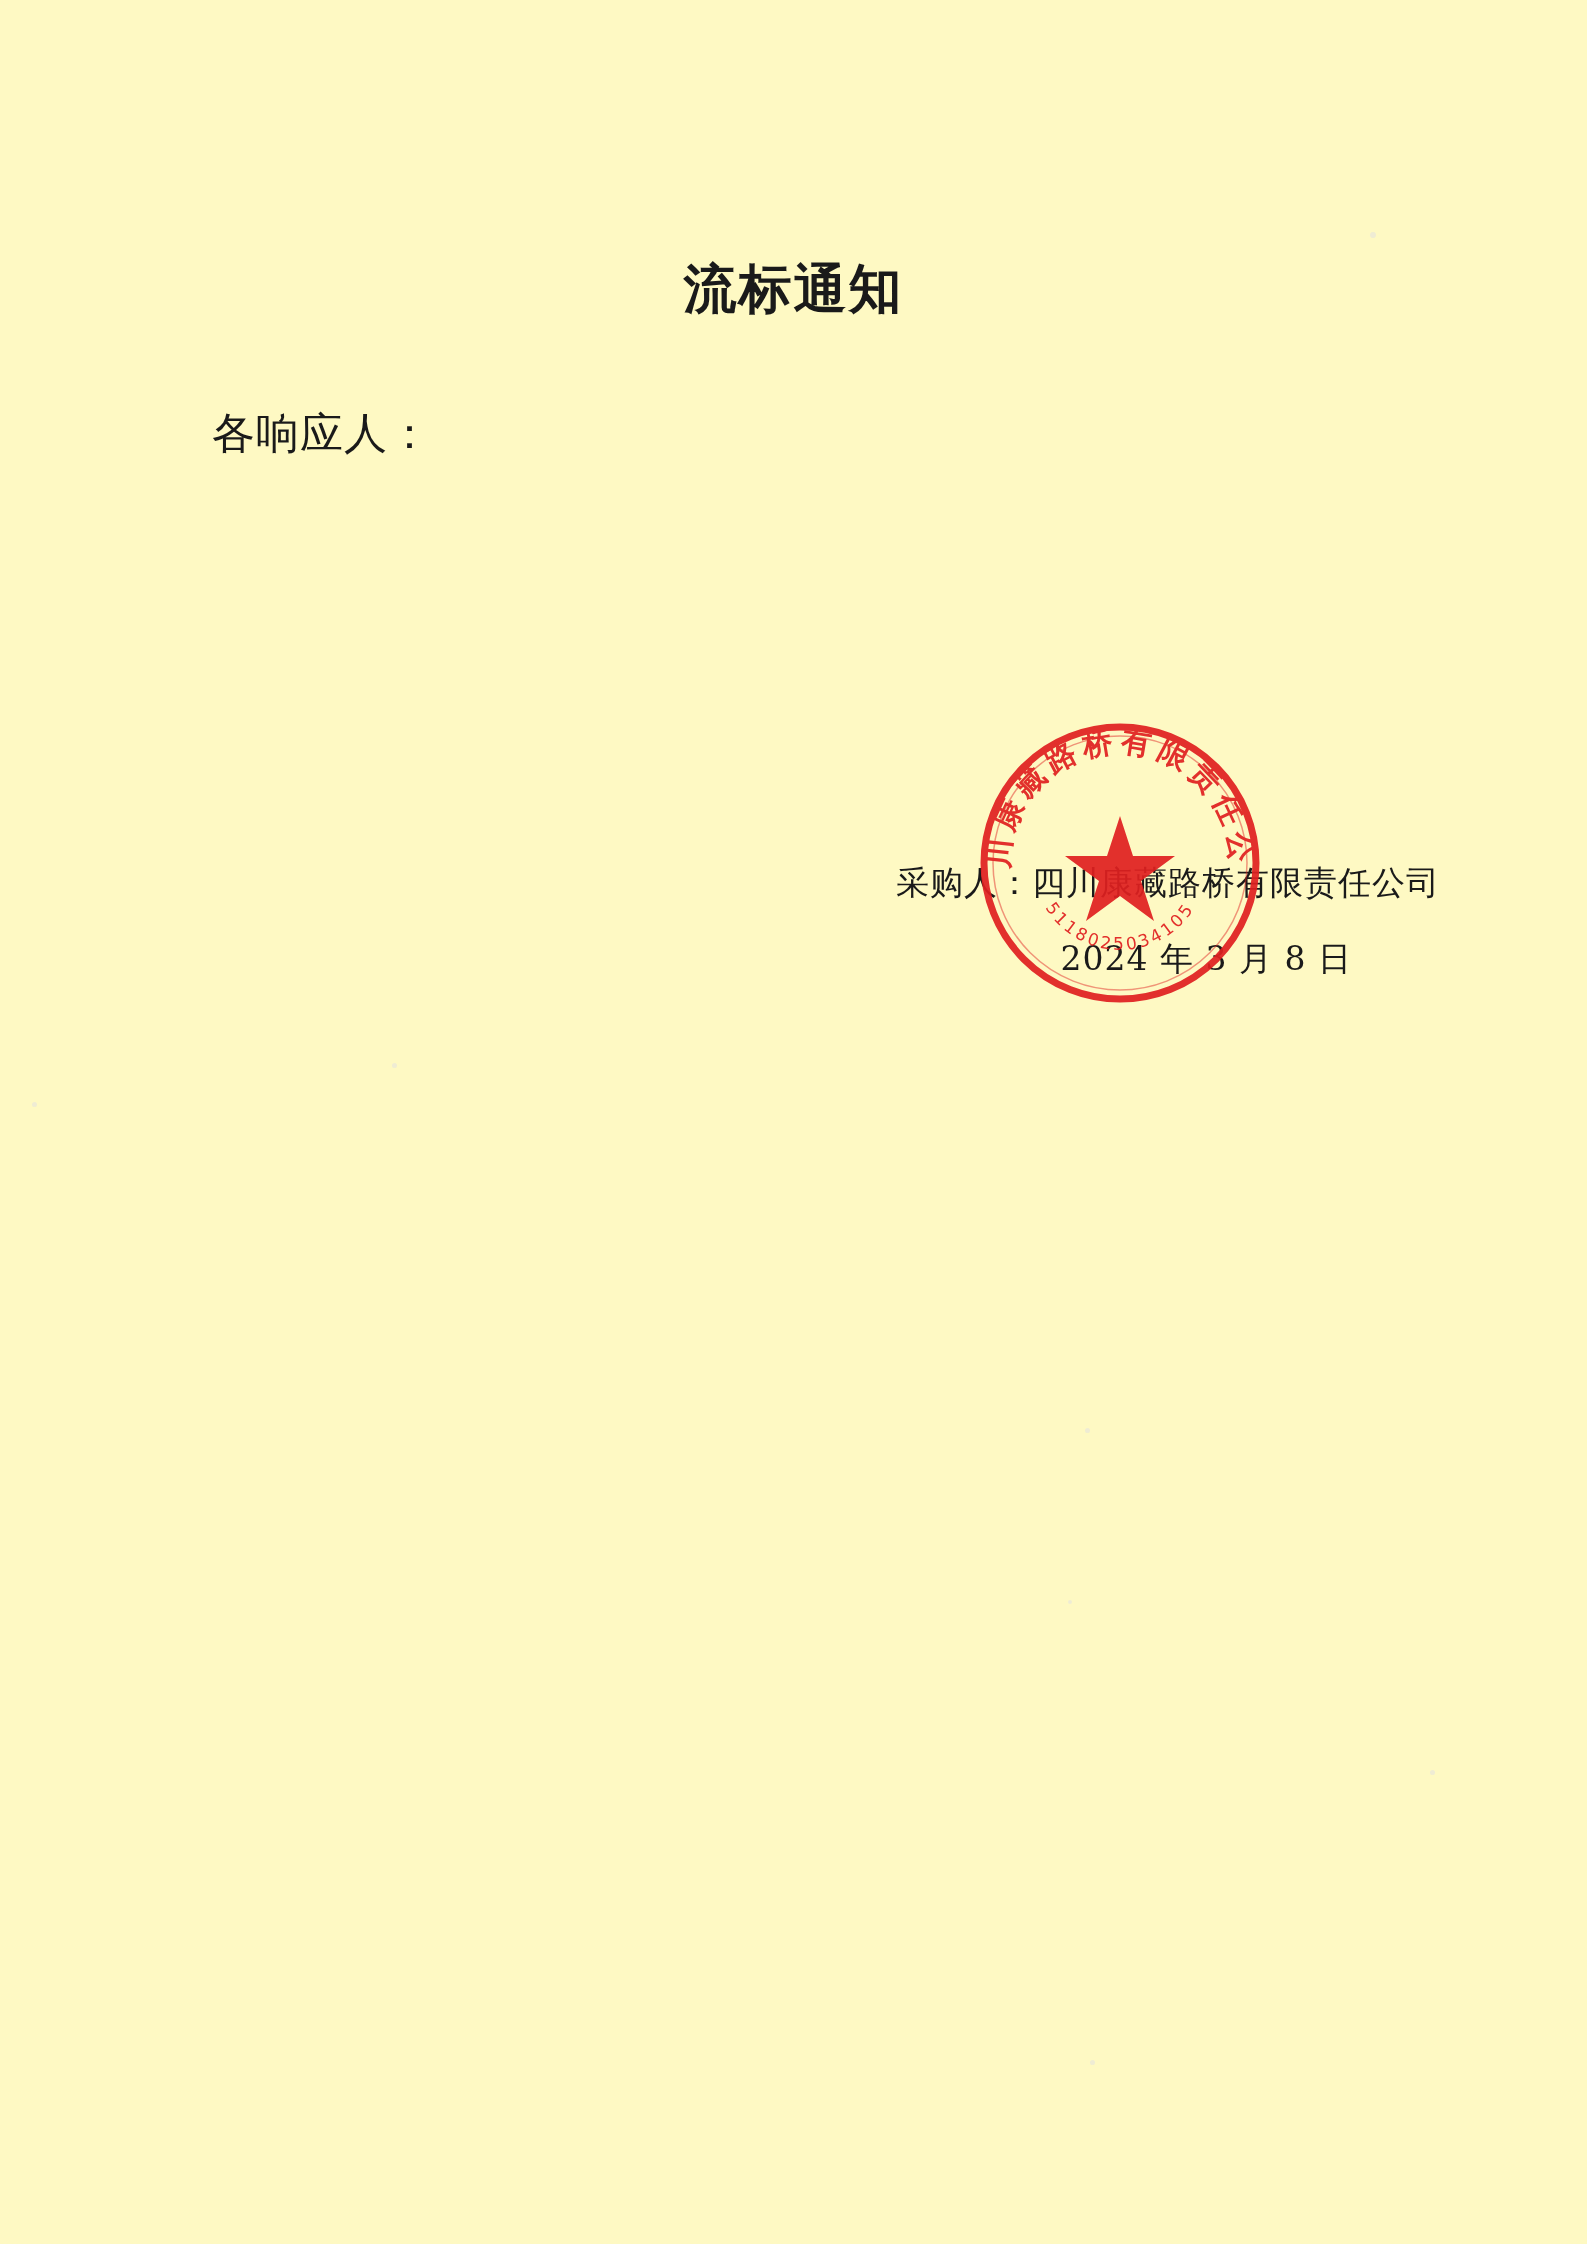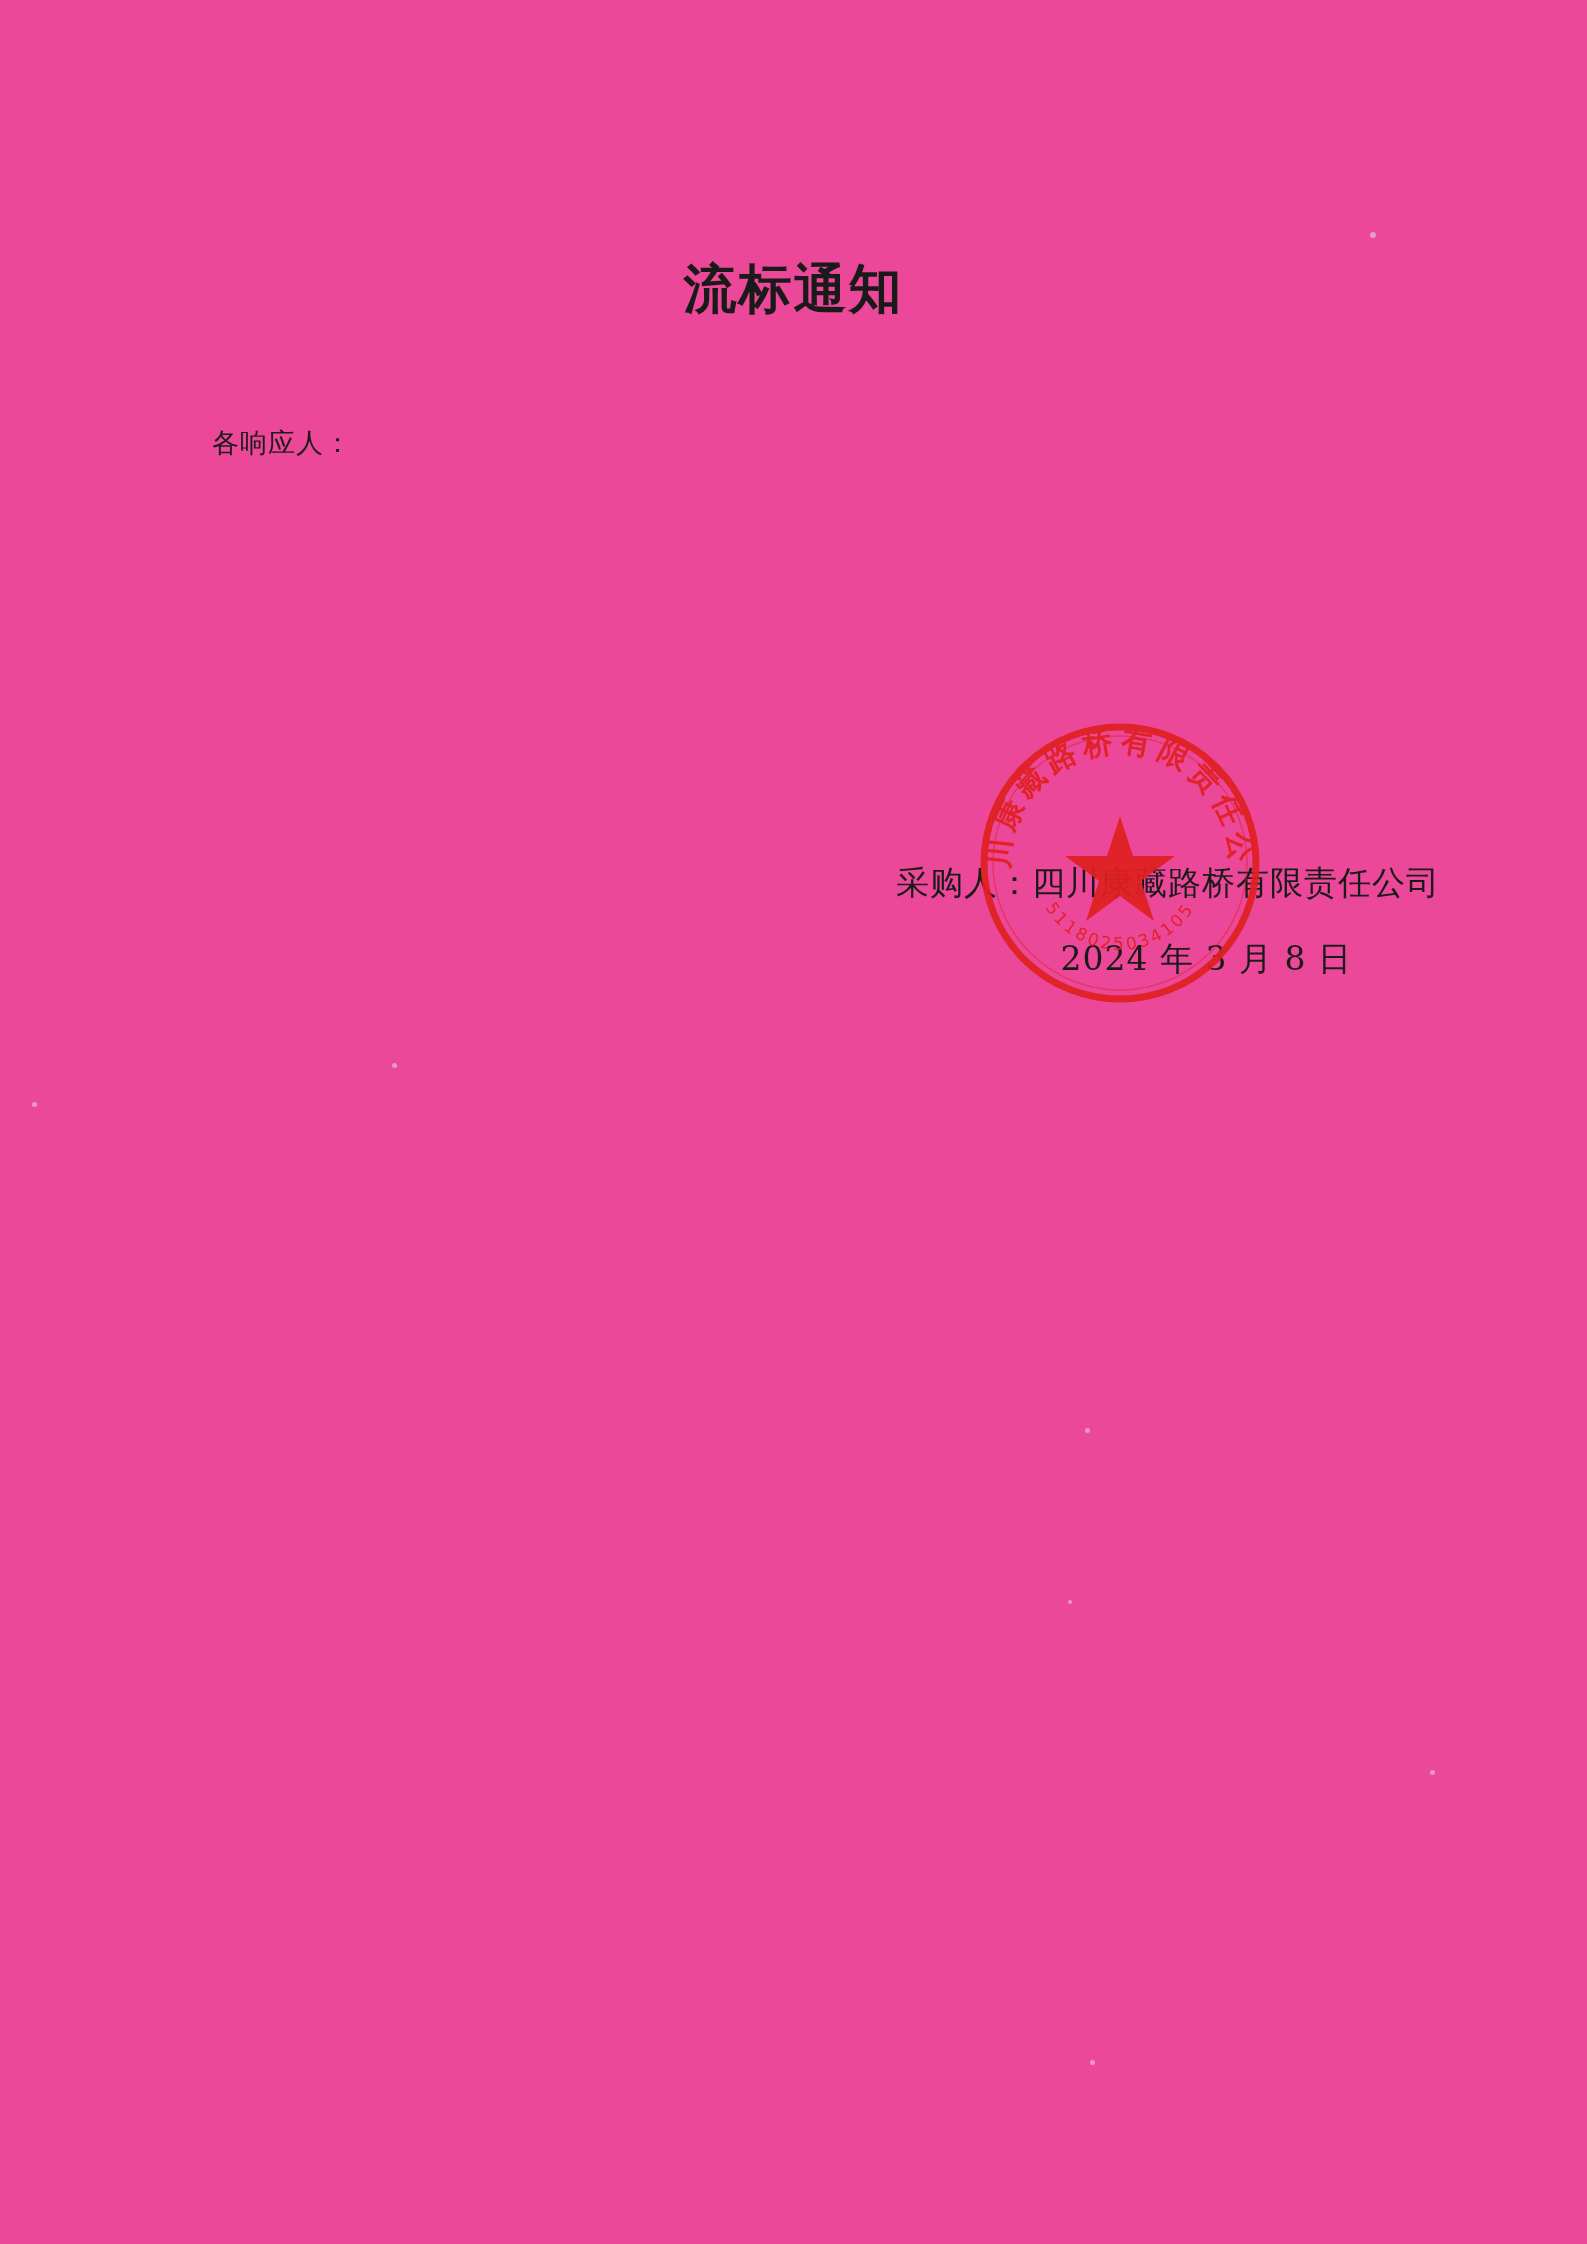--- a/index.html
+++ b/index.html
@@ -11,21 +11,21 @@
     width: 1587px;
     height: 2244px;
     position: relative;
     font-family: "DejaVu Serif", "Liberation Serif", serif;
     color: #1a1a1a;
     overflow: hidden;
   }
   .page {
     position: absolute;
     inset: 0;
-    background: #ec4899;
+    background: #fef9c3;
   }
   
   .speck {
     position: absolute;
     background: #e2e2e2;
     border-radius: 50%;
     opacity: .55;
   }
   .doc-title {
     position: absolute;
@@ -35,23 +35,22 @@
     text-align: center;
     font-size: 53px;
     font-weight: bold;
     letter-spacing: 2px;
     font-family: "DejaVu Serif", "Liberation Serif", serif;
   }
   .salutation {
     position: absolute;
     top: 405px;
     left: 212px;
-    font-size: 27px;
+    font-size: 43px;
     letter-spacing: 1px;
-    margin-top: 20px;
   }
   .body-text {
     position: absolute;
     top: 477px;
     left: 212px;
     width: 1250px;
     font-size: 33px;
     line-height: 51px;
     text-align: justify;
     letter-spacing: 0.5px;

